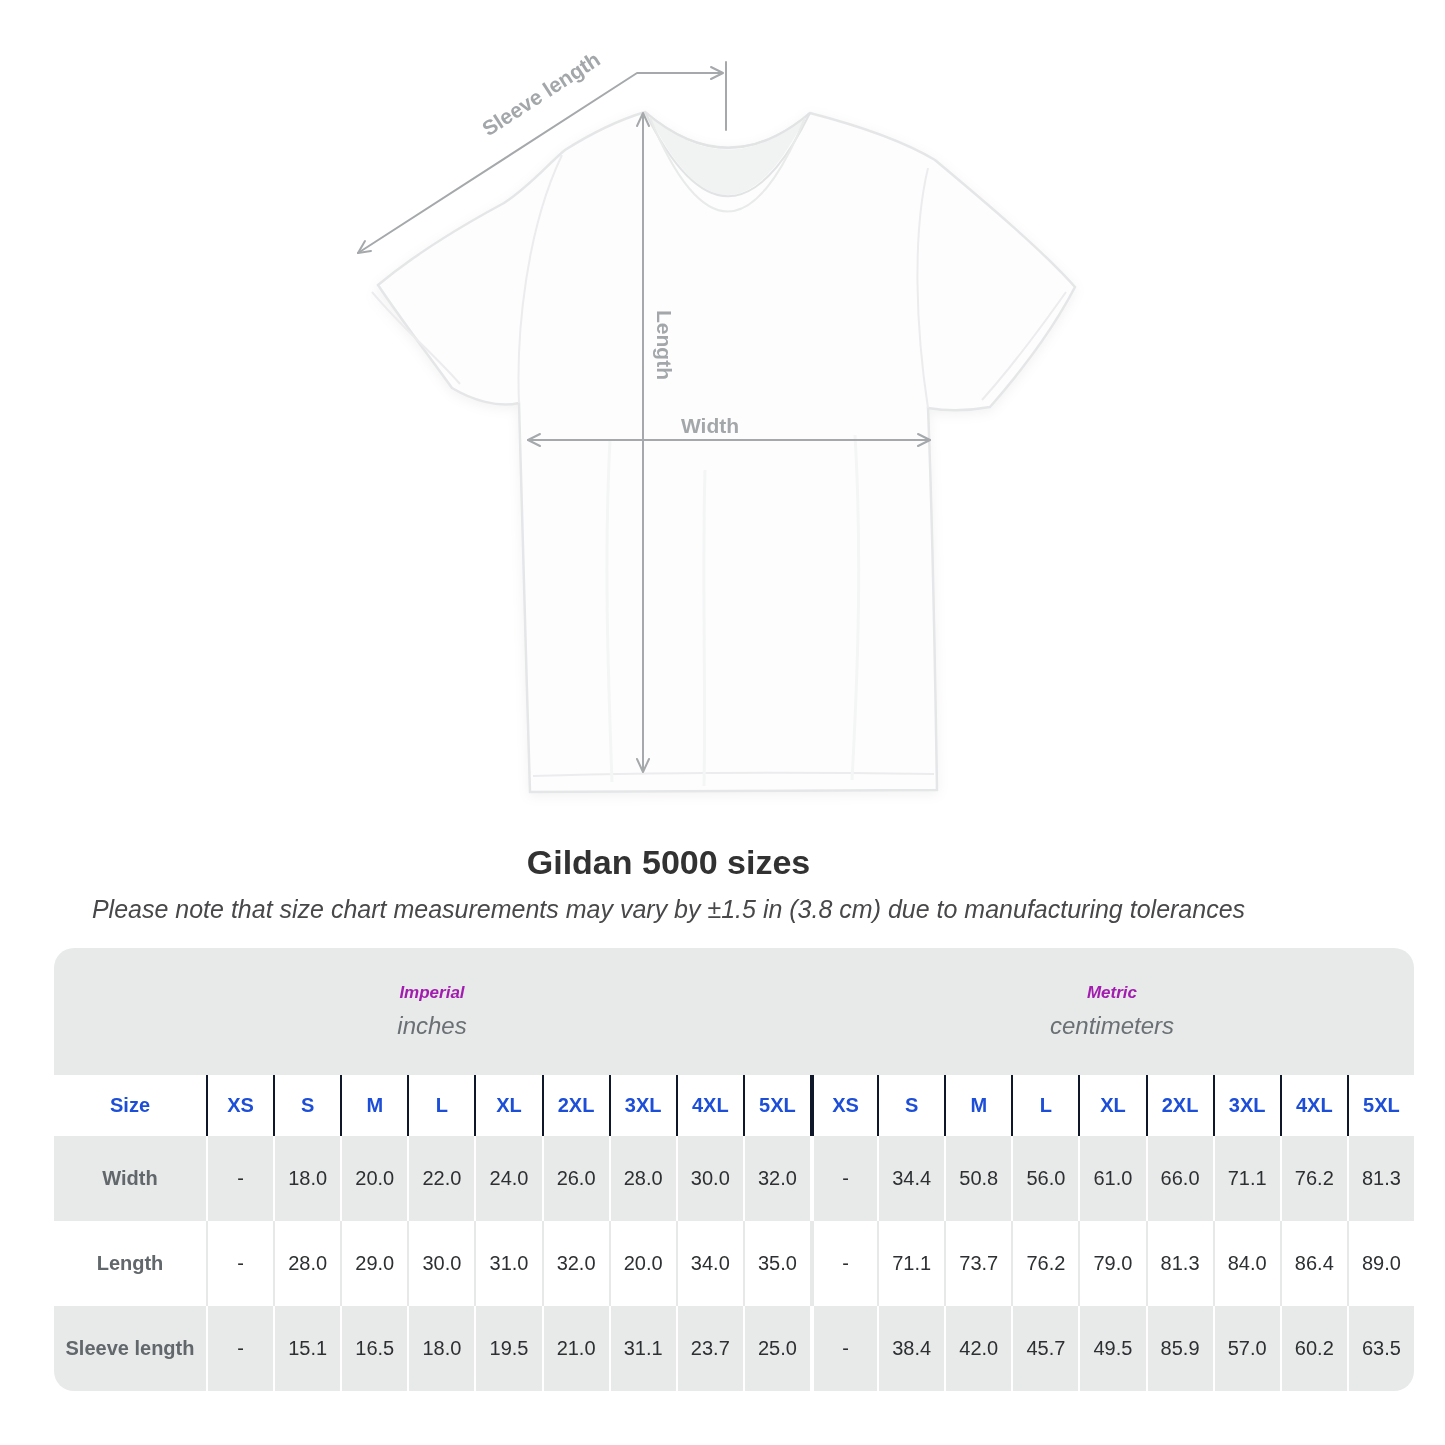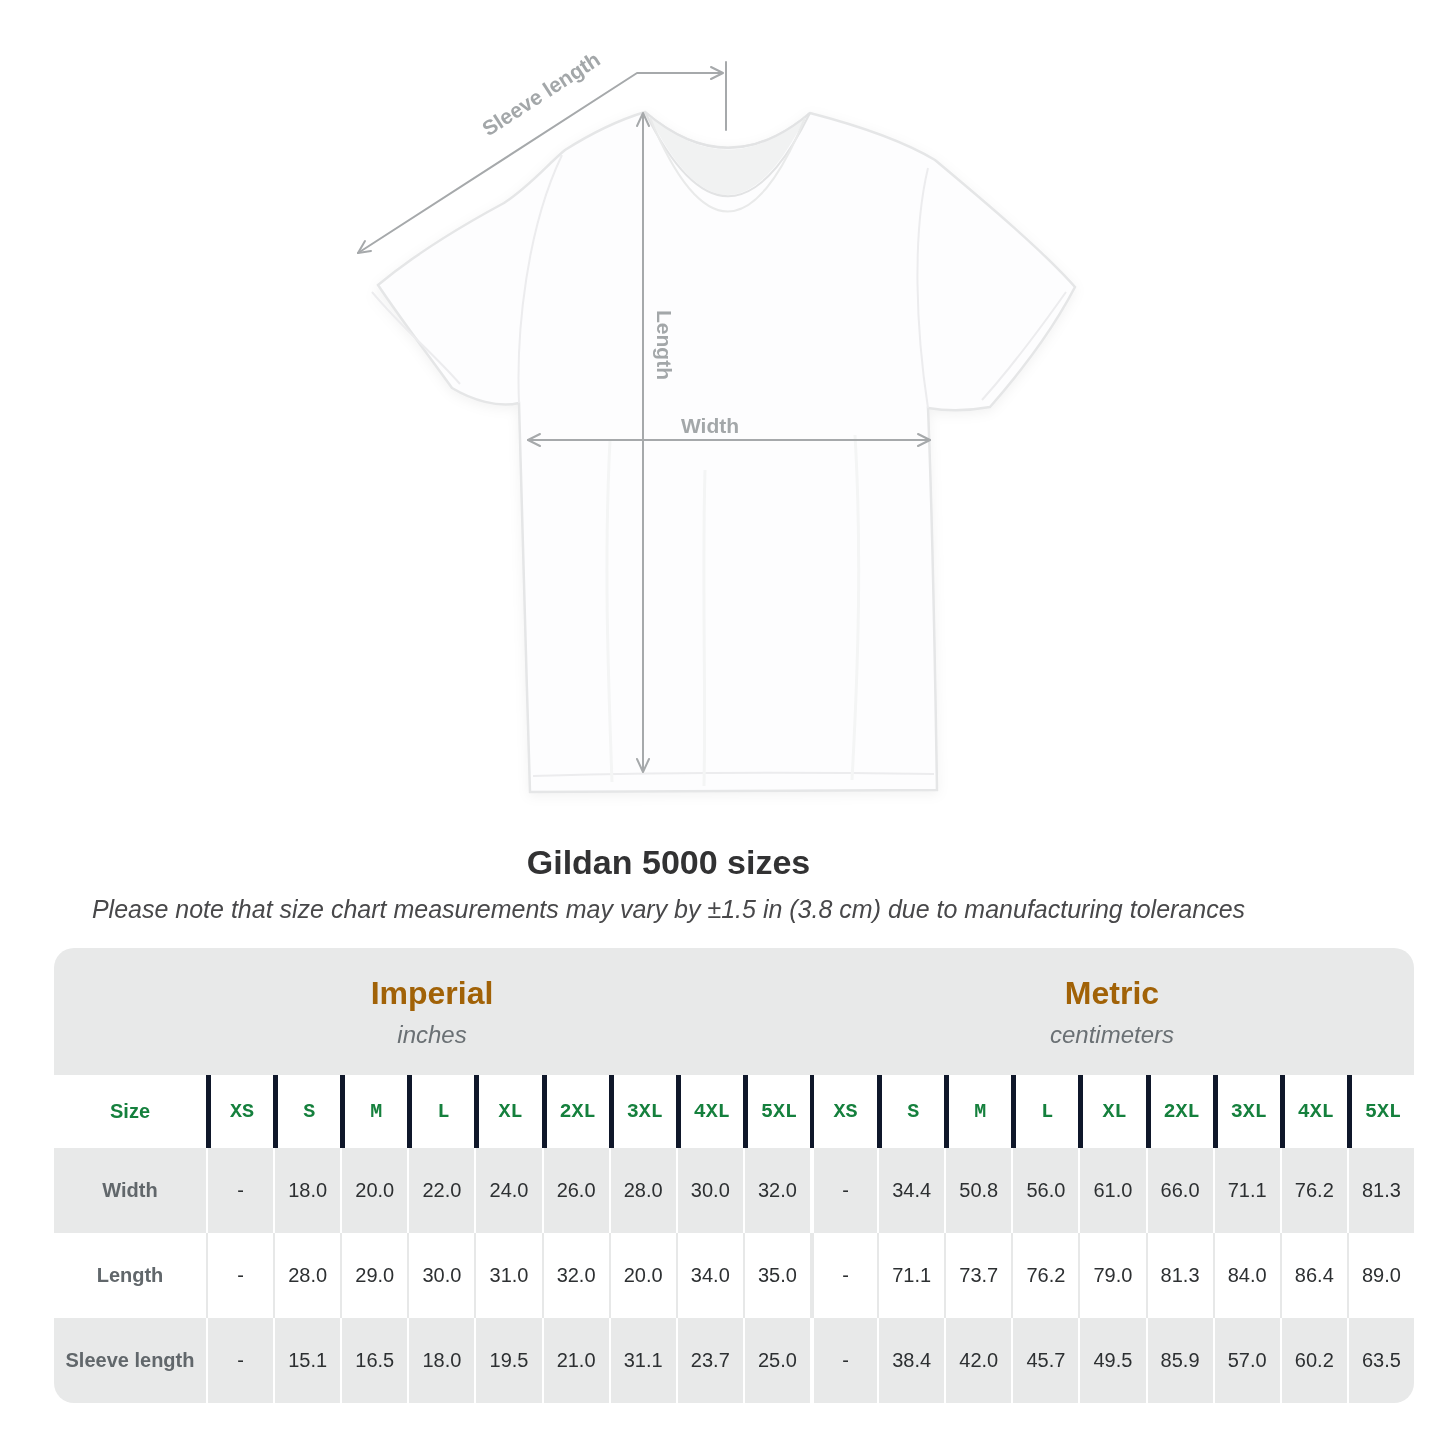--- a/index.html
+++ b/index.html
@@ -24,25 +24,25 @@
   
   table.sizes{
     position:absolute;left:54px;top:948px;width:1360px;
     border-collapse:separate;border-spacing:0;table-layout:fixed;
   }
   .sizes th,.sizes td{padding:0;text-align:center;vertical-align:middle;font-size:20px;}
   
   .band th{background:#e8e9e9;height:127px;}
   .band th.bl{border-top-left-radius:20px;}
   .band th.br{border-top-right-radius:20px;}
-  .sec-name{font-size:32px;font-weight:bold;color:#a16207;}
+  .sec-name{font-size:17px;font-weight:bold;font-style:italic;color:#a21caf;}
   .sec-unit{font-size:24px;font-style:italic;color:#6a7074;margin-top:9px;font-weight:normal;}
   
-  .hr th{background:#ffffff;height:73px;font-weight:bold;color:#15803d;}
-  .hr th:not(.lbl){border-left:5px solid #0f172a;font-family:Liberation Mono, monospace;}
+  .hr th{background:#ffffff;height:61px;font-weight:bold;color:#1d4ed8;}
+  .hr th:not(.lbl){border-left:2px solid #0f172a;}
   .hr th.secb{border-left-width:4px;}
   
   .sizes tbody th.lbl{font-weight:bold;color:#61676b;}
   .sizes tbody td{color:#2d3032;height:85px;}
   tr.g th.lbl,tr.g td{background:#e8e9e9;}
   tr.g td{border-left:2px solid #ffffff;}
   tr.g td.secb{border-left-width:4px;}
   tr.w th.lbl,tr.w td{background:#ffffff;}
   tr.w td{border-left:2px solid #e7e8e8;}
   tr.w td.secb{border-left-width:4px;}

